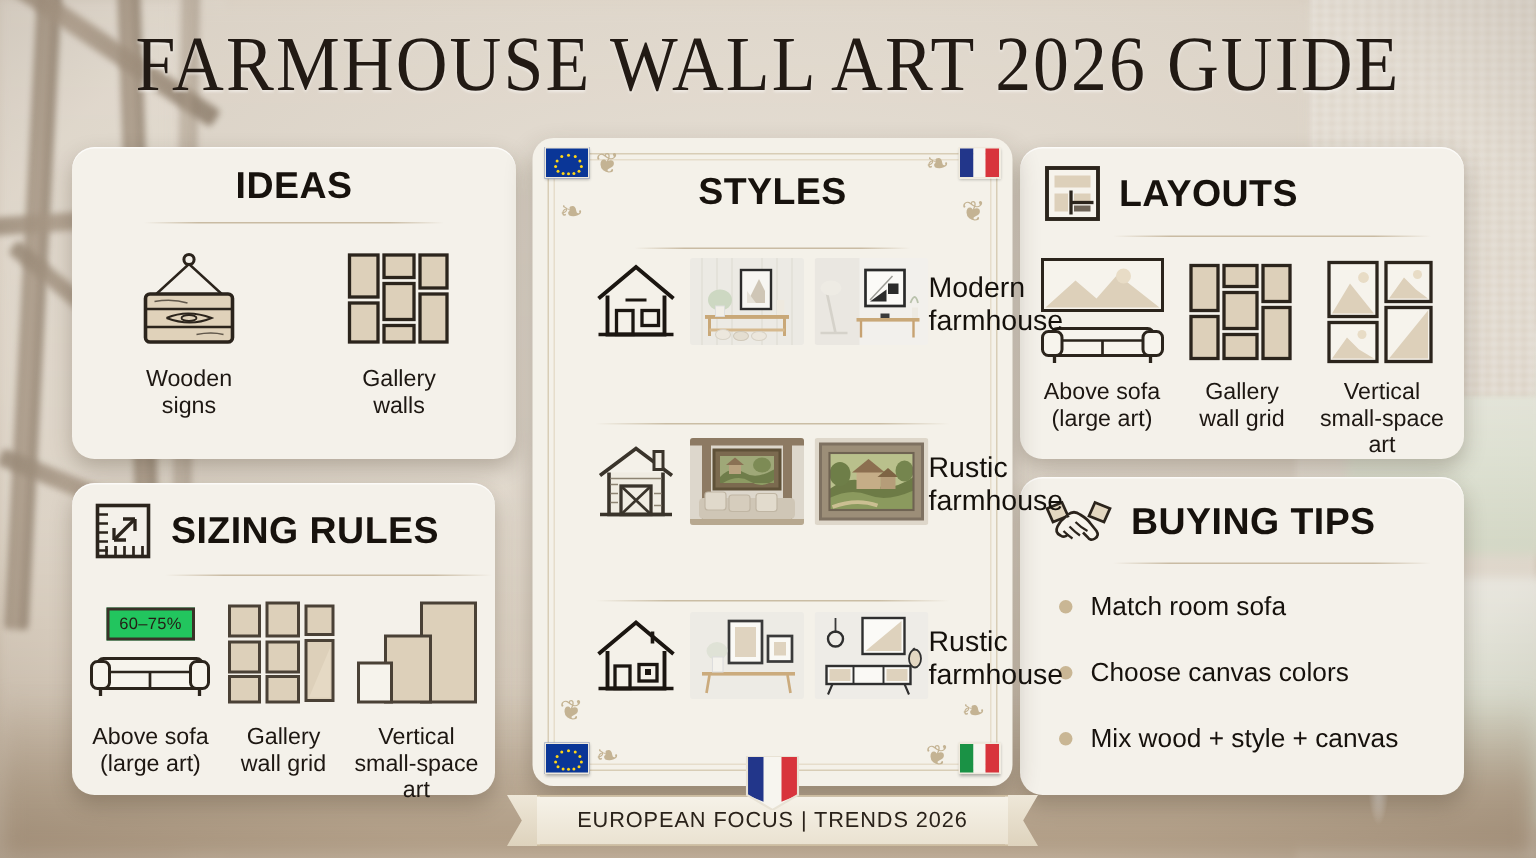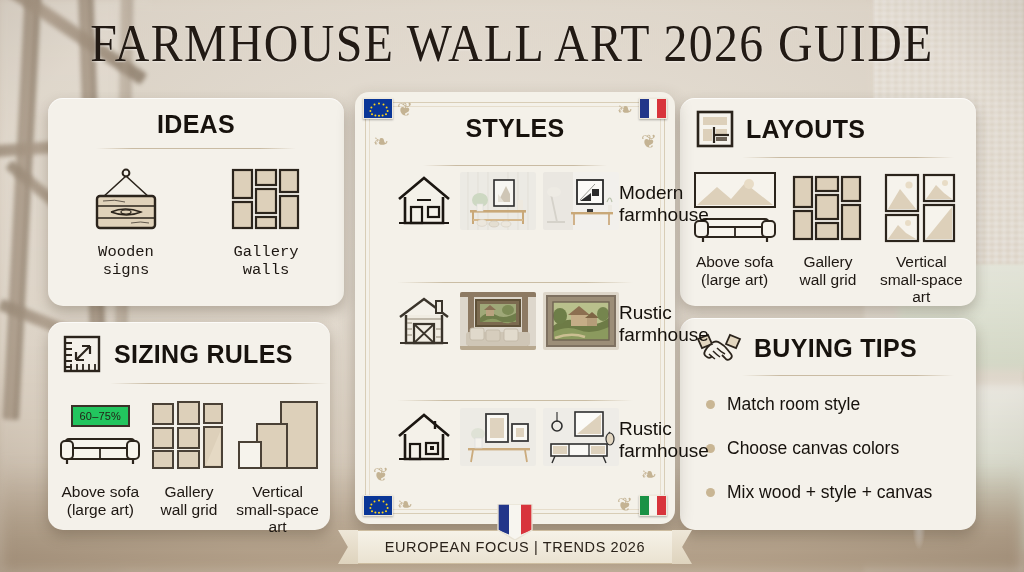--- a/index.html
+++ b/index.html
@@ -226,21 +226,21 @@
   <div class="vignette"></div>
 
   <div class="title">FARMHOUSE WALL ART 2026 GUIDE</div>
 
   <div class="card" id="card-ideas" style="left:48px; top:98px; width:296px; height:208px;">
     <div class="card-head">
       <span class="card-title">IDEAS</span>
     </div>
     <div class="rule" style="width:200px;"></div>
 
-    <div class="triple" style="margin-top:14px;font-family:Liberation Mono, monospace;">
+    <div class="triple" style="margin-top:14px;">
 
       <div class="tri-item">
         <div class="tri-art">
           <svg width="78" height="72" viewBox="0 0 78 72">
             <circle cx="39" cy="9" r="3.4" fill="none" stroke="#2b241c" stroke-width="2"></circle>
             <path d="M39 12 L15 34 M39 12 L63 34" stroke="#2b241c" stroke-width="1.6" fill="none"></path>
             <rect x="10" y="32" width="58" height="32" rx="3" fill="#e0d2ba" stroke="#2b241c" stroke-width="2.4"></rect>
             <path d="M10 42 H68 M10 54 H68" stroke="#2b241c" stroke-width="1.6"></path>
             <path d="M24 48 q14 -6 30 0 q-14 6 -30 0" fill="none" stroke="#2b241c" stroke-width="1.4"></path>
             <ellipse cx="39" cy="48" rx="5" ry="2" fill="none" stroke="#2b241c" stroke-width="1.2"></ellipse>
@@ -446,21 +446,21 @@
           <path d="M13 24 q3 3 6 5 M17 21 q4 4 7 6 M21 18 q4 4 8 6" stroke="#2b241c" stroke-width="1.5" fill="none"></path>
         </svg>
       </span>
       <span class="card-title">BUYING TIPS</span>
     </div>
     <div class="rule" style="width:212px; margin-left:62px;"></div>
 
     <div class="bullets">
       <div class="bullet-row">
         <span class="dot"></span>
-        <span class="bullet-text">Match room style</span>
+        <span class="bullet-text">Match room sofa</span>
       </div>
       <div class="bullet-row">
         <span class="dot"></span>
         <span class="bullet-text">Choose canvas colors</span>
       </div>
       <div class="bullet-row">
         <span class="dot"></span>
         <span class="bullet-text">Mix wood + style + canvas</span>
       </div>
     </div>

